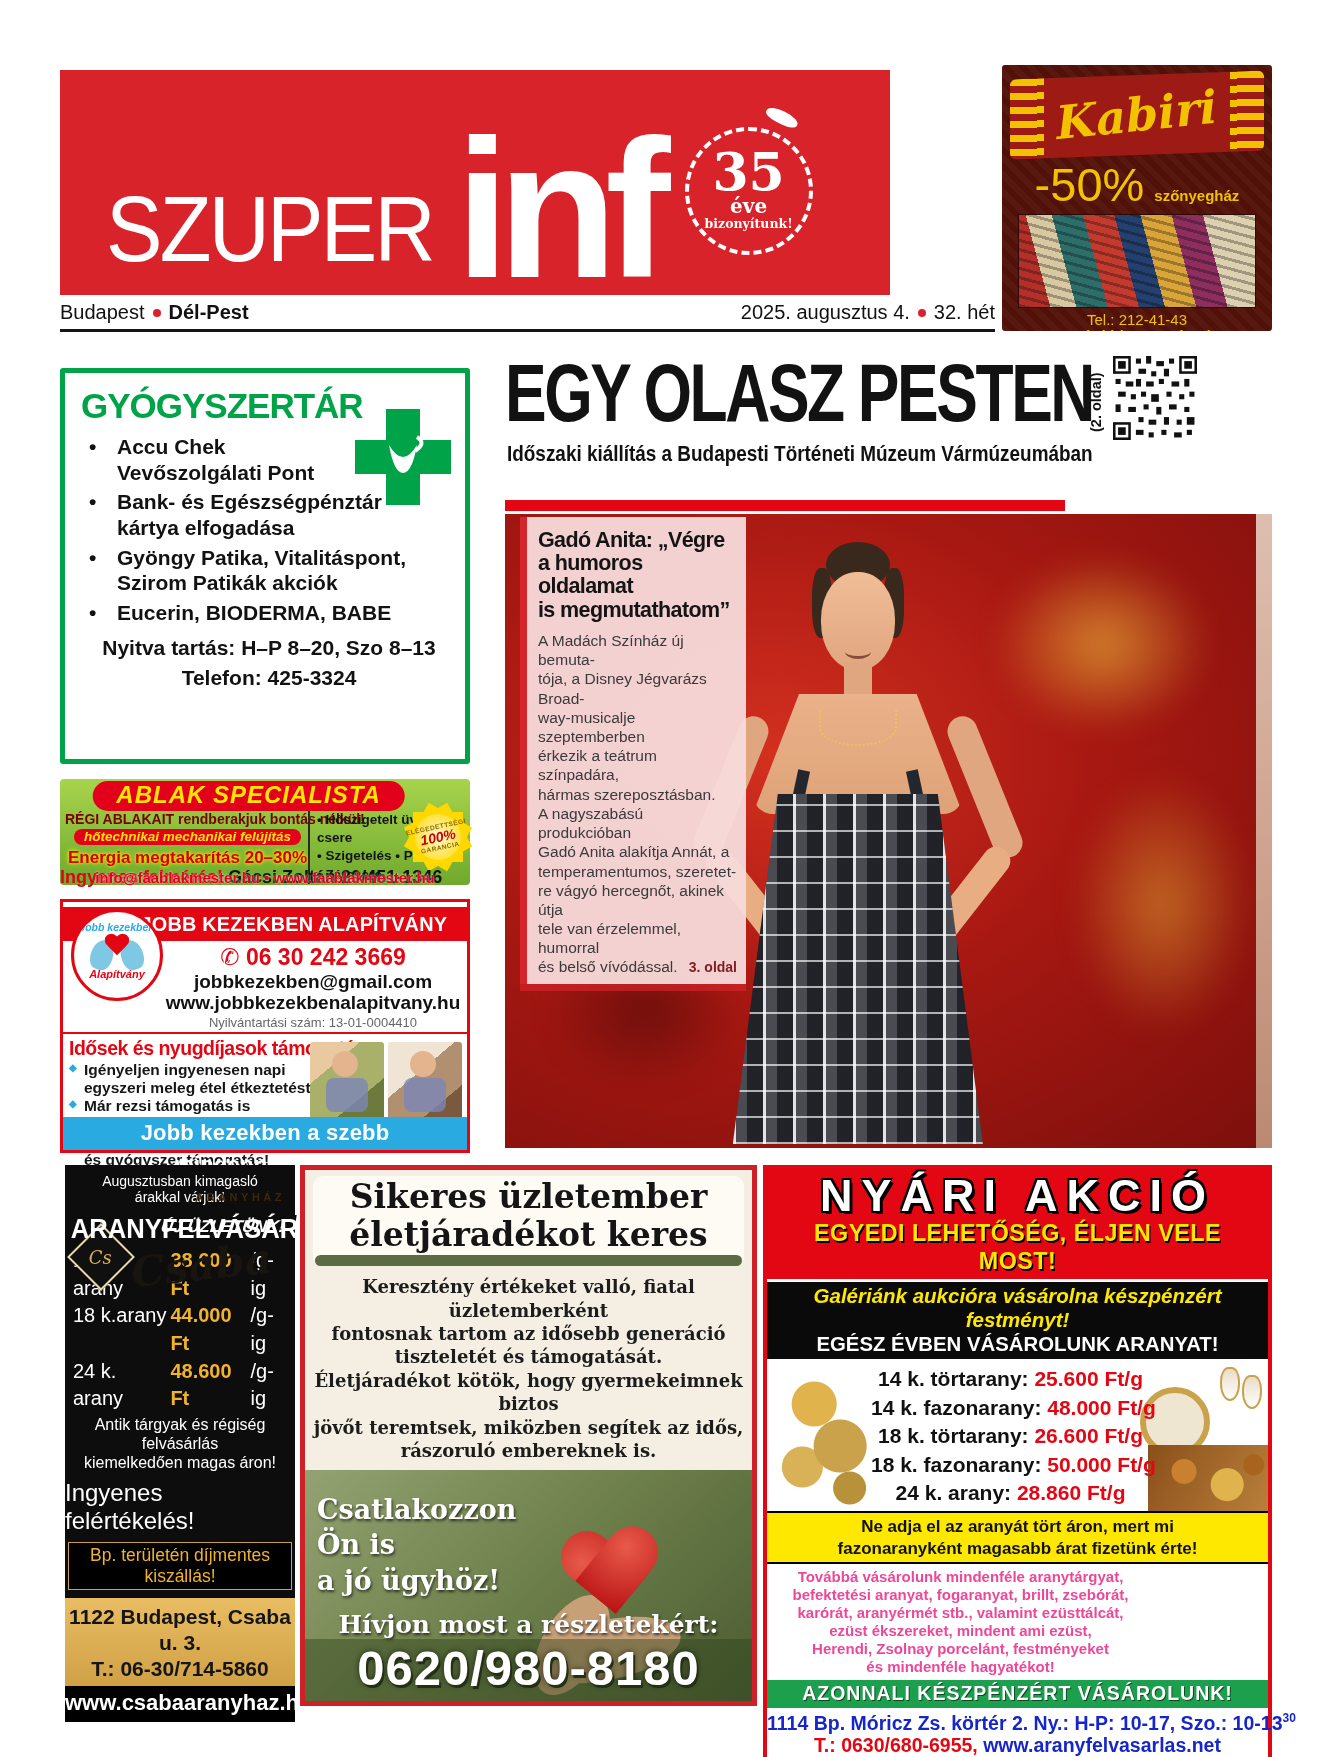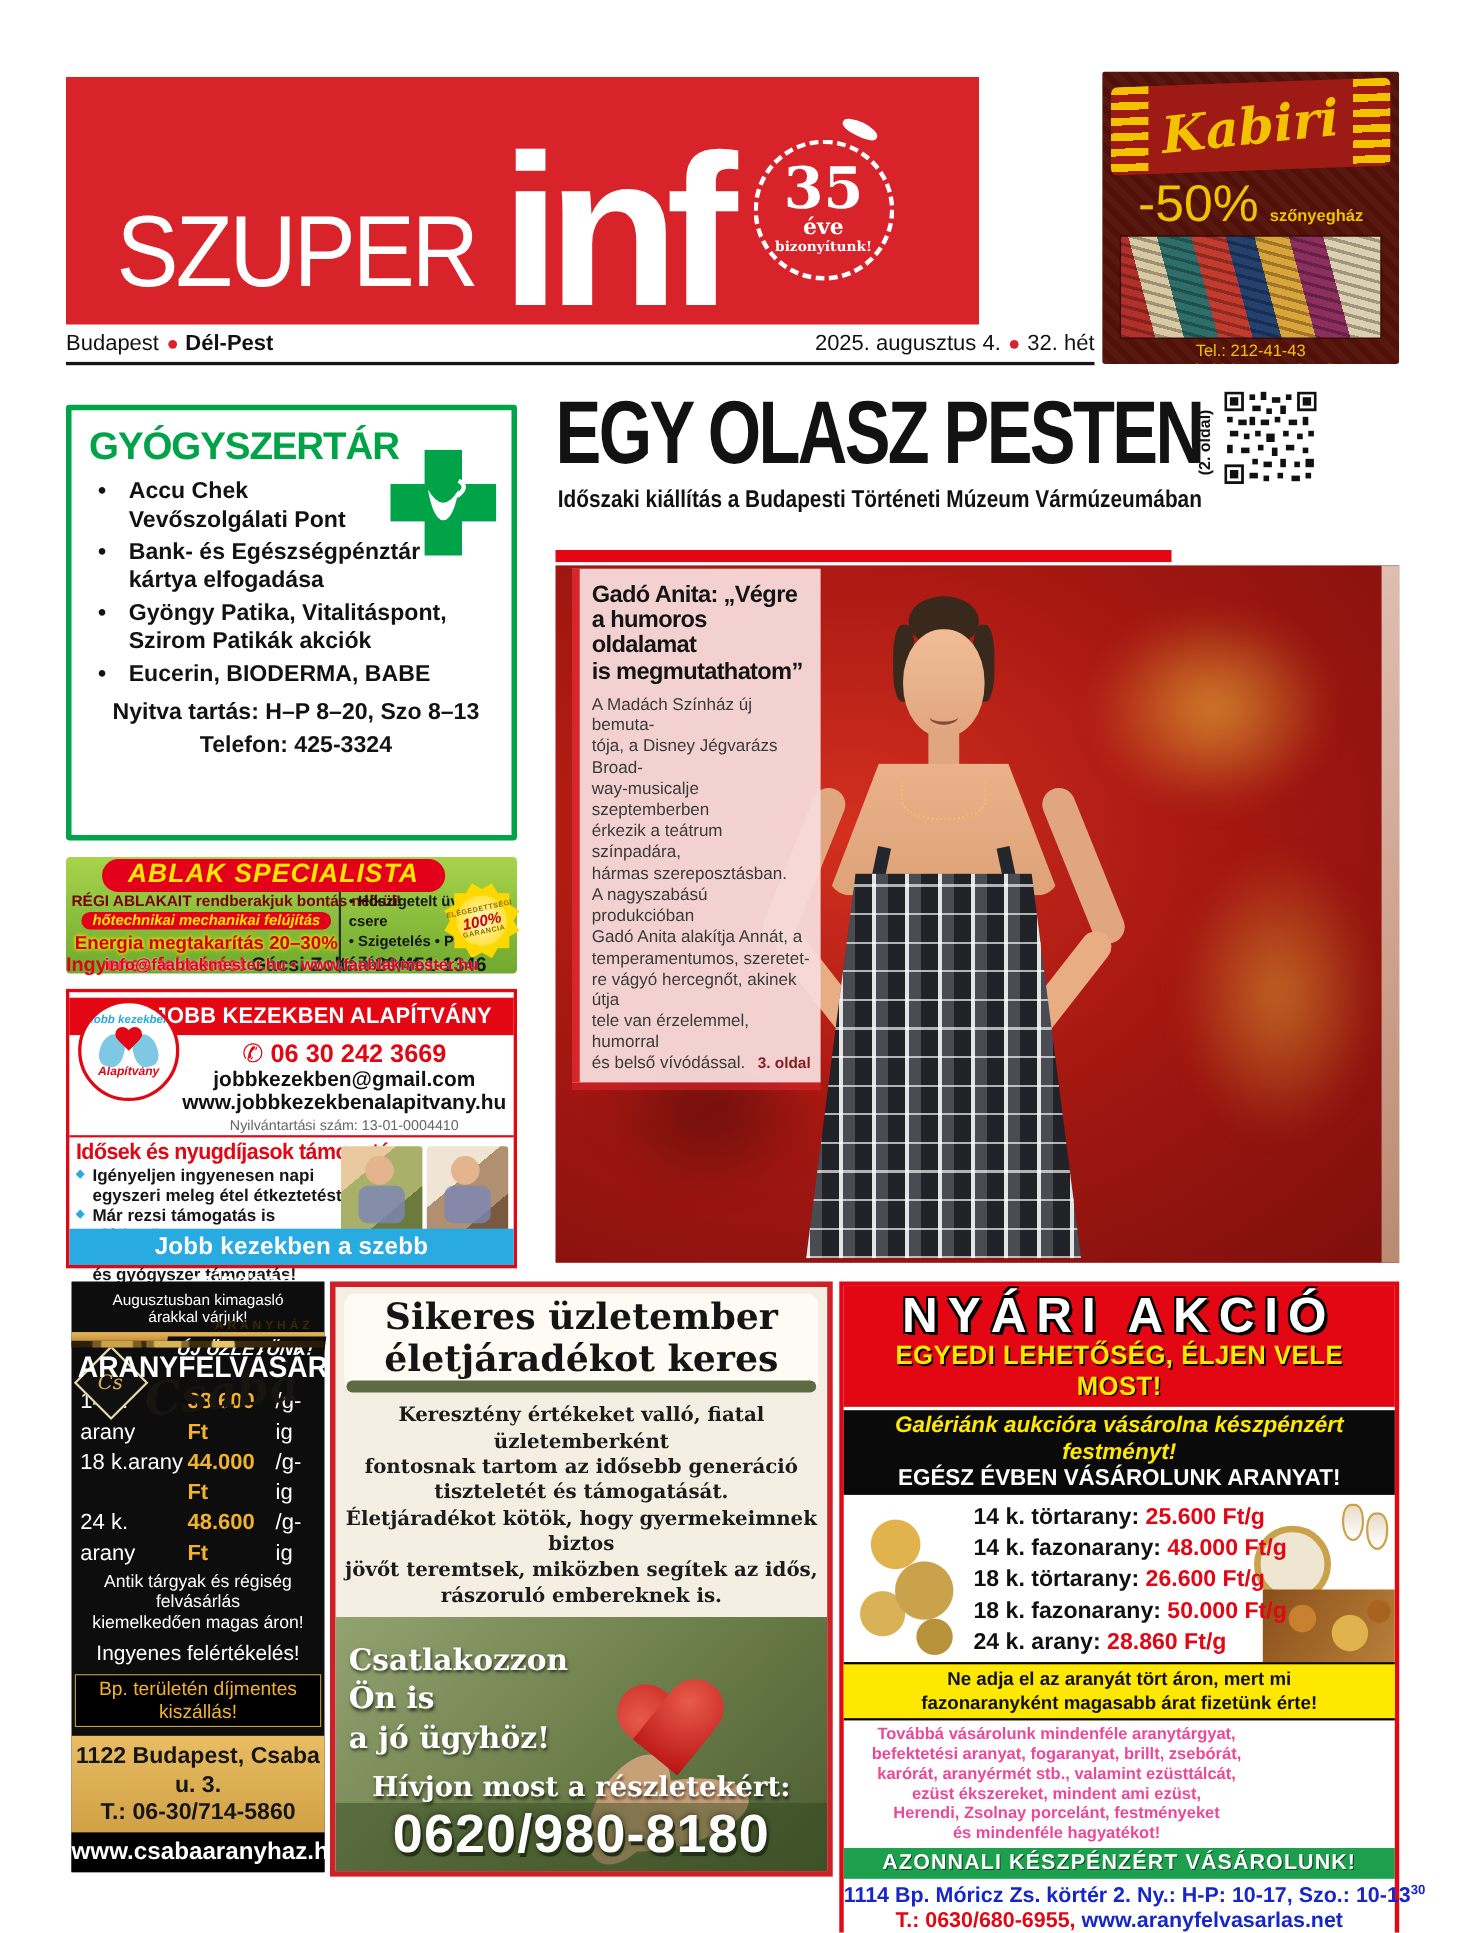--- a/index.html
+++ b/index.html
@@ -206,21 +206,21 @@
           radial-gradient(circle at 38% 45%,#d9b258 0 12px,#8a6a2a 13px 19px,transparent 20px),
           radial-gradient(circle at 60% 60%,#e8c468 0 10px,transparent 11px),
           linear-gradient(120deg,#2a1d0a,#40300f 60%,#241806);}
   .cs-title{text-align:center;font-size:27px;font-weight:700;transform:scaleX(.95);margin-top:3px;}
   .cs-prices{padding:0 8px;margin-top:2px;}
   .cs-prow{display:flex;align-items:baseline;font-size:20px;line-height:1.38;}
   .cs-plabel{width:104px;}
   .cs-pval{color:#f2b32c;font-weight:700;}
   .cs-psuf{font-weight:400;}
   .cs-note1{text-align:center;font-size:16px;line-height:1.18;margin-top:3px;}
-  .cs-note2{text-align:center;font-size:19px;margin-top:7px;}
+  .cs-note2{text-align:left;font-size:24px;margin-top:7px;}
   .cs-note3{margin:7px 3px 0;background:#000;border:1px solid #caa24c;color:#f2b32c;text-align:center;
         font-size:17.5px;padding:2px 0;}
   .cs-gold{background:linear-gradient(180deg,#e9bd63,#d0a045);color:#151515;text-align:center;font-weight:700;
         font-size:21px;line-height:1.22;padding:6px 0 5px;margin-top:8px;}
   .cs-web{background:#000;color:#fff;text-align:center;font-weight:700;font-size:22px;padding:4px 0 6px;}
 
   
   .mid{left:300px;top:1165px;width:457px;height:541px;border:5px solid #cf2027;background:#f4efe2;
         box-sizing:border-box;display:flex;flex-direction:column;}
   .mid-head{margin:6px 8px 0;background:#fdfbf3;border-radius:10px;padding:2px 0 0;}
@@ -267,21 +267,21 @@
   .ny-watch{position:absolute;right:58px;top:28px;width:58px;height:58px;border-radius:50%;
         border:6px solid #caa24c;background:#efe6d2;}
   .ny-earr1,.ny-earr2{position:absolute;width:16px;height:30px;border-radius:50% 50% 60% 60%;
         background:linear-gradient(180deg,#e8dcc8,#fff);border:2px solid #caa24c;top:8px;}
   .ny-earr1{right:28px;} .ny-earr2{right:6px;top:16px;}
   .ny-jbed{position:absolute;right:0;bottom:0;width:120px;height:66px;
         background:radial-gradient(circle at 30% 40%,#c9812f 0 12px,transparent 13px),
           radial-gradient(circle at 66% 60%,#e0b34c 0 16px,transparent 17px),
           radial-gradient(circle at 88% 30%,#a8641f 0 10px,transparent 11px),
           linear-gradient(120deg,#8a4f1a,#b8803a);}
-  .ny-plist{position:absolute;left:118px;right:118px;top:6px;}
+  .ny-plist{position:absolute;left:104px;right:118px;top:6px;text-align:center;}
   .ny-prow{font-size:21px;line-height:1.36;white-space:nowrap;}
   .ny-plab{font-weight:700;color:#111;}
   .ny-pval{font-weight:700;color:#e30613;}
   .ny-yellow{background:#ffe800;border-top:2px solid #000;border-bottom:2px solid #000;text-align:center;
         font-weight:700;font-size:17px;line-height:1.25;padding:3px 0;}
   .ny-white{position:relative;padding:4px 122px 4px 8px;font-weight:700;font-size:15px;line-height:1.2;
         text-align:center;color:#ec4899;}
   .ny-green{background:#1ca04e;color:#fff;text-align:center;font-weight:700;font-size:19.5px;
         letter-spacing:1px;padding:2px 0 3px;text-shadow:1px 1px 0 rgba(0,0,0,.55);}
   .ny-address{color:#1626c9;font-weight:700;font-size:19.5px;text-align:center;margin-top:3px;white-space:nowrap;}

